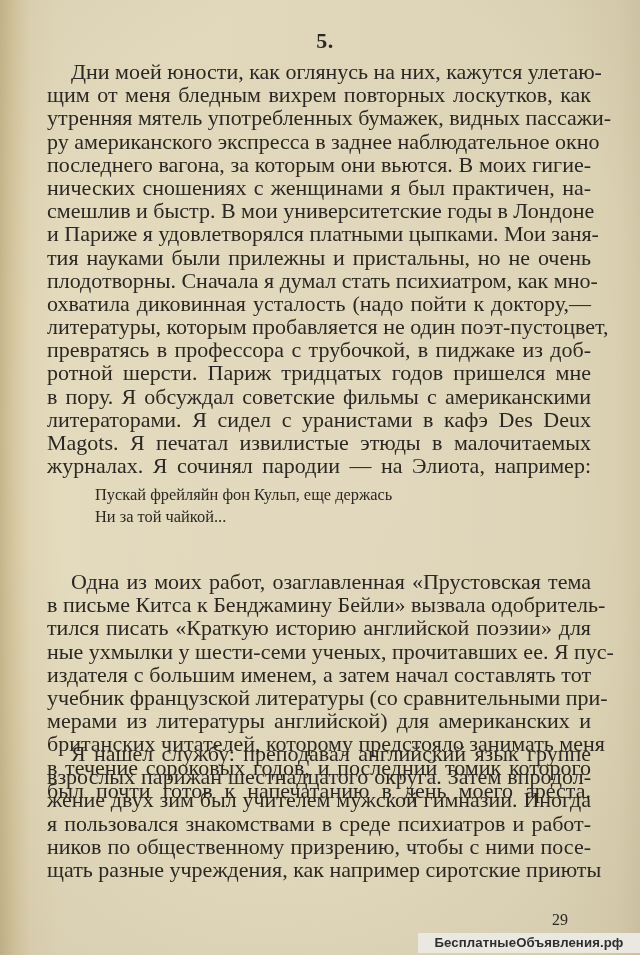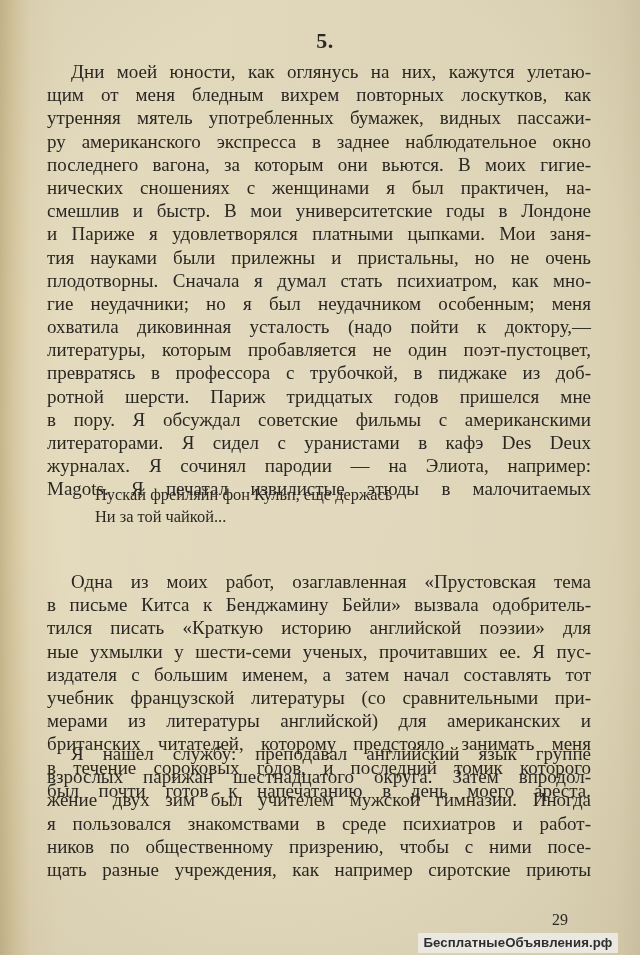--- a/index.html
+++ b/index.html
@@ -28,21 +28,21 @@
     top: 28px;
     text-align: center;
     font-size: 22px;
     font-weight: bold;
     letter-spacing: 0.5px;
   }
   .text-block {
     position: absolute;
     left: 47px;
     width: 544px;
-    font-size: 19px;
+    font-size: 22px;
     line-height: 23.2px;
   }
   .line {
     display: block;
     white-space: nowrap;
     text-align: justify;
     text-align-last: justify;
     height: 23.2px;
   }
   .line.indent {
@@ -63,21 +63,21 @@
   .page-number {
     position: absolute;
     left: 552px;
     top: 911px;
     font-size: 16px;
   }
   .watermark {
     position: absolute;
     left: 418px;
     top: 933px;
-    width: 200px;
+    width: 222px;
     height: 20px;
     background: #ebe8e1;
     color: #2f2f2f;
     font-family: "Liberation Sans", "DejaVu Sans", sans-serif;
     font-weight: bold;
     font-size: 13.2px;
     line-height: 20px;
     text-align: center;
     letter-spacing: 0.1px;
   }
@@ -93,29 +93,28 @@
   <span class="line indent">Дни моей юности, как оглянусь на них, кажутся улетаю-</span>
   <span class="line">щим от меня бледным вихрем повторных лоскутков, как</span>
   <span class="line">утренняя мятель употребленных бумажек, видных пассажи-</span>
   <span class="line">ру американского экспресса в заднее наблюдательное окно</span>
   <span class="line">последнего вагона, за которым они вьются. В моих гигие-</span>
   <span class="line">нических сношениях с женщинами я был практичен, на-</span>
   <span class="line">смешлив и быстр. В мои университетские годы в Лондоне</span>
   <span class="line">и Париже я удовлетворялся платными цыпками. Мои заня-</span>
   <span class="line">тия науками были прилежны и пристальны, но не очень</span>
   <span class="line">плодотворны. Сначала я думал стать психиатром, как мно-</span>
-  <span class="line">гие неудачники; но я был неудачником особенным; меня</span>
   <span class="line">охватила диковинная усталость (надо пойти к доктору,—</span>
   <span class="line">литературы, которым пробавляется не один поэт-пустоцвет,</span>
   <span class="line">превратясь в профессора с трубочкой, в пиджаке из доб-</span>
   <span class="line">ротной шерсти. Париж тридцатых годов пришелся мне</span>
   <span class="line">в пору. Я обсуждал советские фильмы с американскими</span>
   <span class="line">литераторами. Я сидел с уранистами в кафэ Des Deux</span>
+  <span class="line">Magots. Я печатал извилистые этюды в малочитаемых</span>
   <span class="line">журналах. Я сочинял пародии — на Элиота, например:</span>
-  <span class="line">Magots. Я печатал извилистые этюды в малочитаемых</span>
 </div>
 
 <div class="poem">
   <span class="poem-line">Пускай фрейляйн фон Кульп, еще держась</span>
   <span class="poem-line">Ни за той чайкой...</span>
 </div>
 
 <div class="text-block" style="top:570px;">
   <span class="line indent">Одна из моих работ, озаглавленная «Прустовская тема</span>
   <span class="line">в письме Китса к Бенджамину Бейли» вызвала одобритель-</span>

